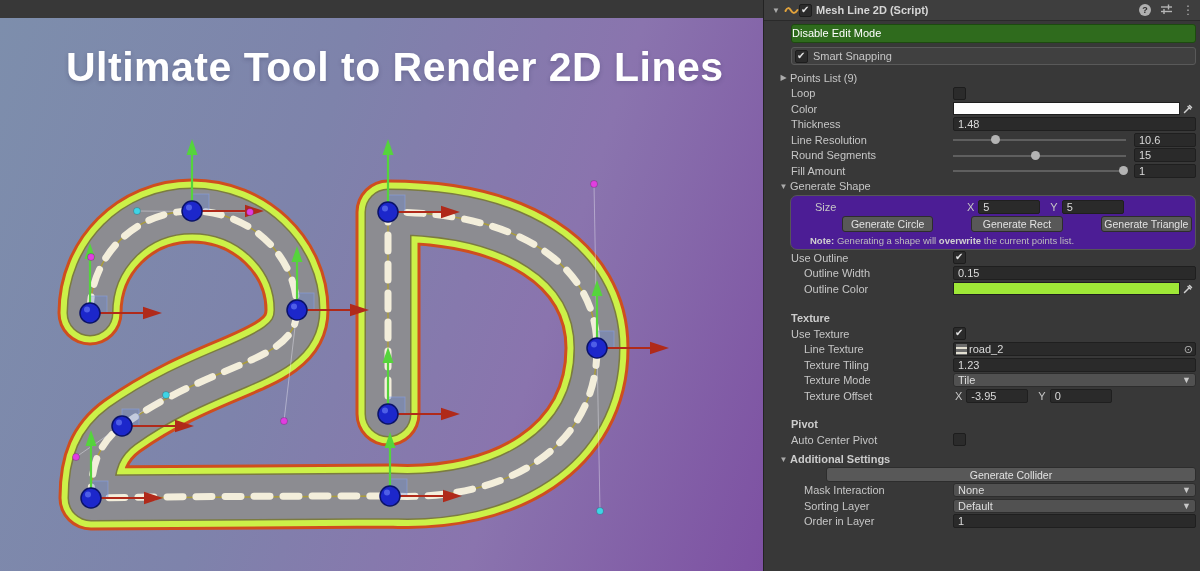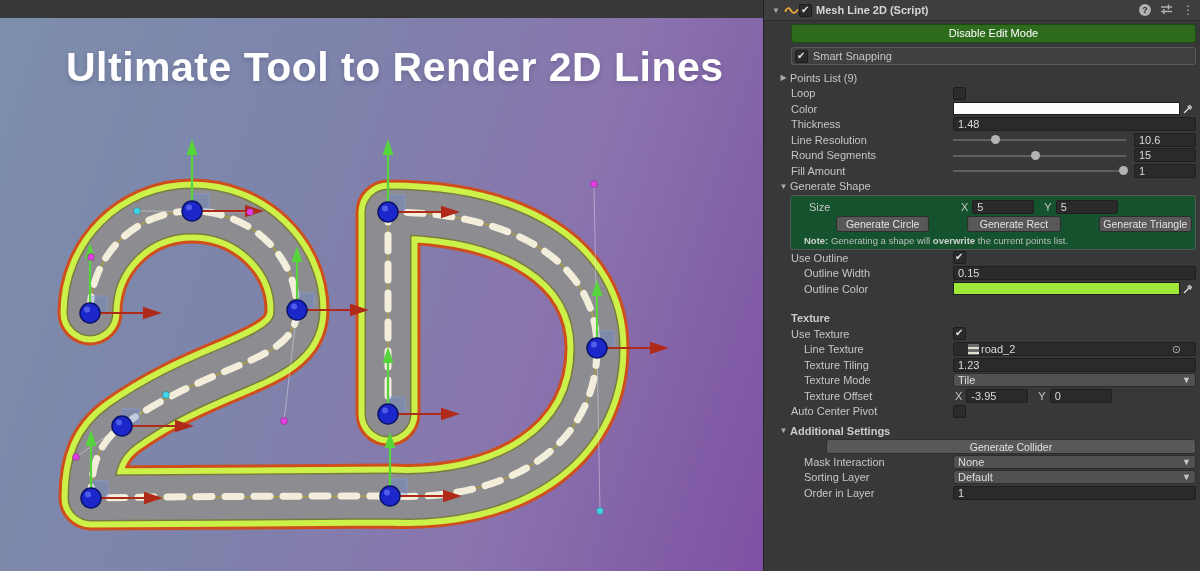--- a/index.html
+++ b/index.html
@@ -22,21 +22,21 @@
   .hdr-title { font-weight:bold; color:#d6d6d6; margin-left:4px; flex:1; }
   .hdr-icons { display:flex; align-items:center; gap:9px; color:#b5b5b5; }
   .help-ic { width:12px; height:12px; border-radius:50%; background:#b0b0b0; color:#2d2d2d; font-size:9px;
              font-weight:bold; text-align:center; line-height:12px; }
   .menu-ic { font-size:12px; letter-spacing:0; color:#b5b5b5; }
   .cb { width:13px; height:13px; background:#2b2b2b; border:1px solid #1d1d1d; border-radius:2px; flex:none;
         position:relative; }
   .cb.checked::after { content:"✔"; position:absolute; left:1px; top:-1px; font-size:10px; color:#e2e2e2; }
 
   .btn-edit { margin:3px 4px 0 27px; height:19px; background:#2f6b1d; border:1px solid #1d4a10; border-radius:3px;
-              color:#fff; text-align:center; line-height:17px; }
+              color:#fff; line-height:17px; }
   .snapbox { margin:4px 4px 0 27px; height:18px; background:#404040; border:1px solid #595959; border-radius:3px;
              display:flex; align-items:center; padding-left:3px; gap:5px; }
 
   .rows { margin-top:5px; }
   .row { height:15.5px; display:flex; align-items:center; padding-left:27px; padding-right:4px; }
   .row .lab { width:162px; flex:none; color:#c6c6c6; white-space:nowrap; overflow:hidden; }
   .row .lab.indent { padding-left:13px; }
   .row .lab.bold { font-weight:bold; color:#cccccc; }
   .row .val { flex:1; display:flex; align-items:center; min-width:0; }
   .foldrow { padding-left:13px; }
@@ -46,35 +46,35 @@
            color:#dadada; padding:0 4px; flex:1; }
   .field.small { flex:none; width:62px; }
   .axislab { margin:0 4px 0 2px; color:#c6c6c6; }
   .swatch { flex:1; height:13px; border:1px solid #1f1f1f; }
   .eyedrop { width:16px; height:14px; display:flex; align-items:center; justify-content:center; }
   .slider { flex:1; position:relative; height:14px; margin-right:8px; }
   .slider .track { position:absolute; left:0; right:0; top:6.5px; height:2px; background:#5f5f5f; }
   .slider .knob { position:absolute; top:2.5px; width:9px; height:9px; border-radius:50%; background:#b3b3b3; }
   .slidval { flex:none; width:38px; }
 
-  .shapebox { margin:1px 4px 0 26px; background:#14532d; border:1px solid #565656; border-radius:2px; padding:2px 0 3px 6px; }
+  .shapebox { margin:1px 4px 0 26px; background:#4c1d95; border:1px solid #565656; border-radius:7px; padding:2px 0 3px 12px; }
   .shapebox .row { height:17px; padding-left:12px; }
   .shapebox .lab { width:150px; }
   .btnrow { display:flex; gap:2px; padding:1px 3px 0 3px; height:17px; }
   .ubtn { flex:1; background:#585858; border:1px solid #2d2d2d; border-radius:3px; color:#e2e2e2;
           font-size:10.5px; text-align:center; line-height:14px;margin-left:36px; }
   .note { font-size:9.5px; color:#bdbdbd; padding:3px 0 0 7px; }
   .note b { color:#d0d0d0; }
 
   .dropdown { flex:1; background:#515151; border:1px solid #2d2d2d; border-radius:3px; height:14px; line-height:12px;
               color:#dedede; padding:0 4px; display:flex; }
   .dropdown .dtext { flex:1; }
   .dropdown .caret { color:#c8c8c8; font-size:9px; }
   .objfield { flex:1; background:#2a2a2a; border:1px solid #1f1f1f; border-radius:2px; height:14px; display:flex;
-              align-items:center; padding:0 14px; color:#dadada; }
+              align-items:center; padding:0 2px; color:#dadada; }
   .thumb { width:11px; height:11px; background:linear-gradient(180deg,#6b6b6b 0 3px,#e3e0d2 3px 5px,#6b6b6b 5px 8px,#e3e0d2 8px 10px,#6b6b6b 10px 11px); margin-right:2px; flex:none; }
   .objtext { flex:1; }
   .picker { font-family:"DejaVu Sans",sans-serif; color:#b5b5b5; font-size:11px; }
   .wave-ic { display:flex; align-items:center; margin-left:2px; }
 </style>
 </head>
 <body>
 
 <div class="app">
 
@@ -346,20 +346,23 @@
       <div class="row">
         <span class="lab indent">Texture Offset</span>
         <span class="val">
           <span class="axislab">X</span>
           <span class="field small">-3.95</span>
           <span class="axislab" style="margin-left:10px">Y</span>
           <span class="field small">0</span>
         </span>
       </div>
 
+      <div class="row" style="margin-top:13px">
+        <span class="lab bold">Pivot</span>
+      </div>
       <div class="row">
         <span class="lab">Auto Center Pivot</span>
         <span class="val">
             <span class="cb"></span>
           </span>
       </div>
 
       <div class="row foldrow" style="margin-top:4px">
         <span class="tri">▼</span>
         <span class="lab bold">Additional Settings</span>

